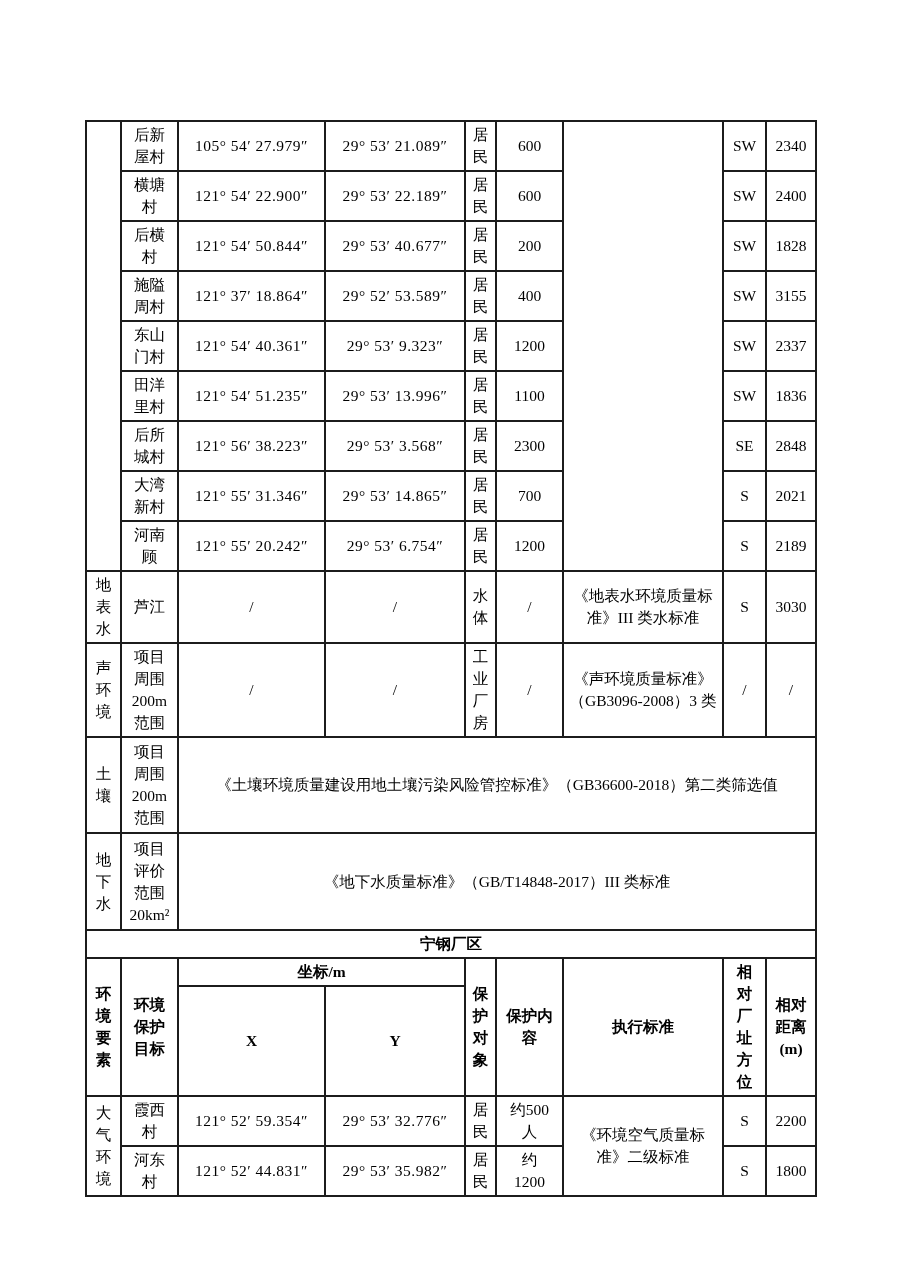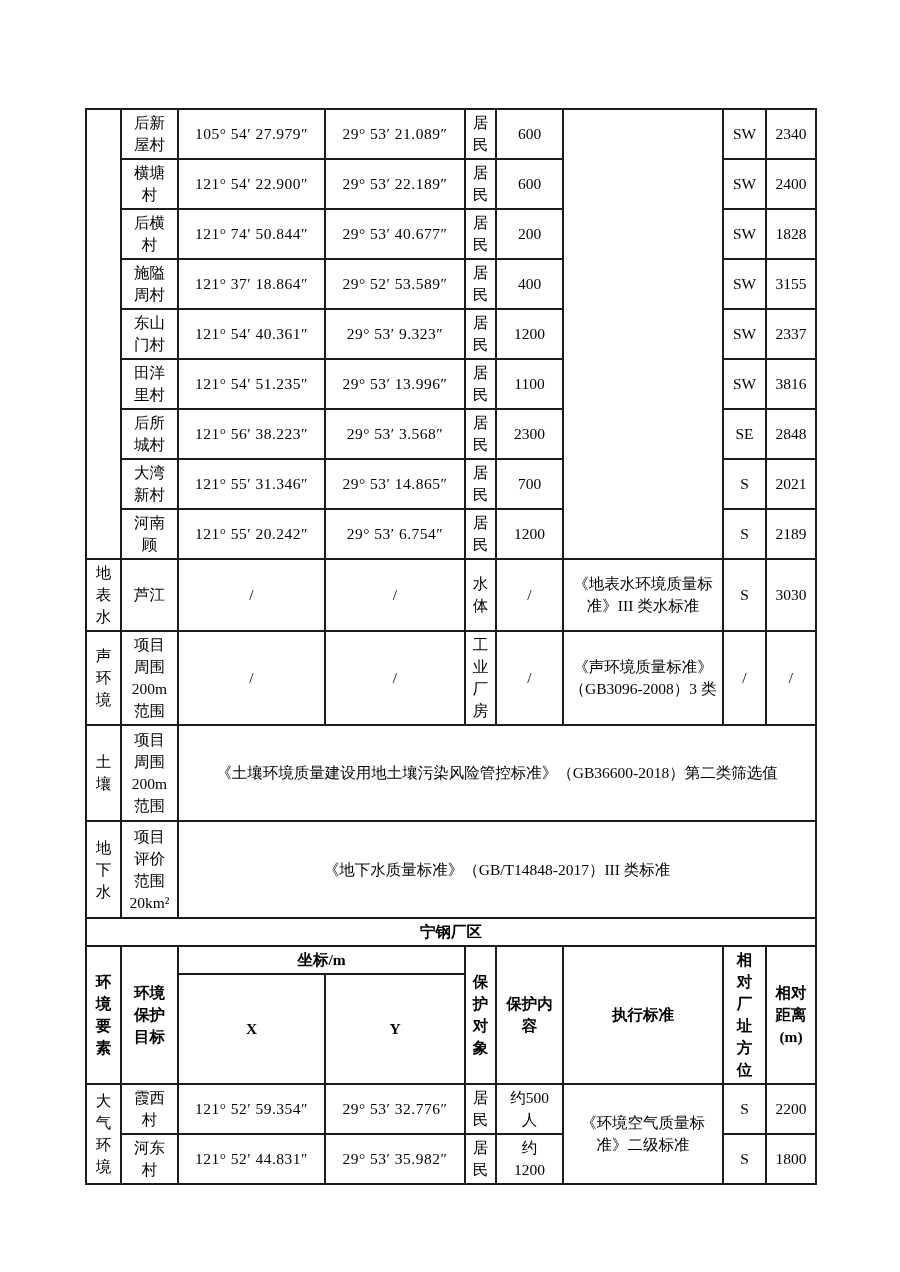--- a/index.html
+++ b/index.html
@@ -8,21 +8,21 @@
     width: 900px;
     height: 1272px;
     background: #ffffff;
     color: #000000;
     font-family: "Liberation Serif", "DejaVu Serif", serif;
     overflow: hidden;
   }
   table.eia {
     position: absolute;
     left: 85px;
-    top: 108px;
+    top: 120px;
     width: 730px;
     border-collapse: collapse;
     table-layout: fixed;
   }
   table.eia td {
     border: 2px solid #1c1c1c;
     text-align: center;
     vertical-align: middle;
     padding: 2px 4px;
     font-size: 15.5px;
@@ -80,21 +80,21 @@
       <td class="coord">29° 53′ 22.189″</td>
       <td>居
 民</td>
       <td>600</td>
       <td>SW</td>
       <td>2400</td>
     </tr>
     <tr class="h48">
       <td>后横
 村</td>
-      <td class="coord">121° 74′ 50.844″</td>
+      <td class="coord">121° 54′ 50.844″</td>
       <td class="coord">29° 53′ 40.677″</td>
       <td>居
 民</td>
       <td>200</td>
       <td>SW</td>
       <td>1828</td>
     </tr>
     <tr class="h48">
       <td>施隘
 周村</td>
@@ -119,21 +119,21 @@
     </tr>
     <tr class="h48">
       <td>田洋
 里村</td>
       <td class="coord">121° 54′ 51.235″</td>
       <td class="coord">29° 53′ 13.996″</td>
       <td>居
 民</td>
       <td>1100</td>
       <td>SW</td>
-      <td>3816</td>
+      <td>1836</td>
     </tr>
     <tr class="h48">
       <td>后所
 城村</td>
       <td class="coord">121° 56′ 38.223″</td>
       <td class="coord">29° 53′ 3.568″</td>
       <td>居
 民</td>
       <td>2300</td>
       <td>SE</td>

